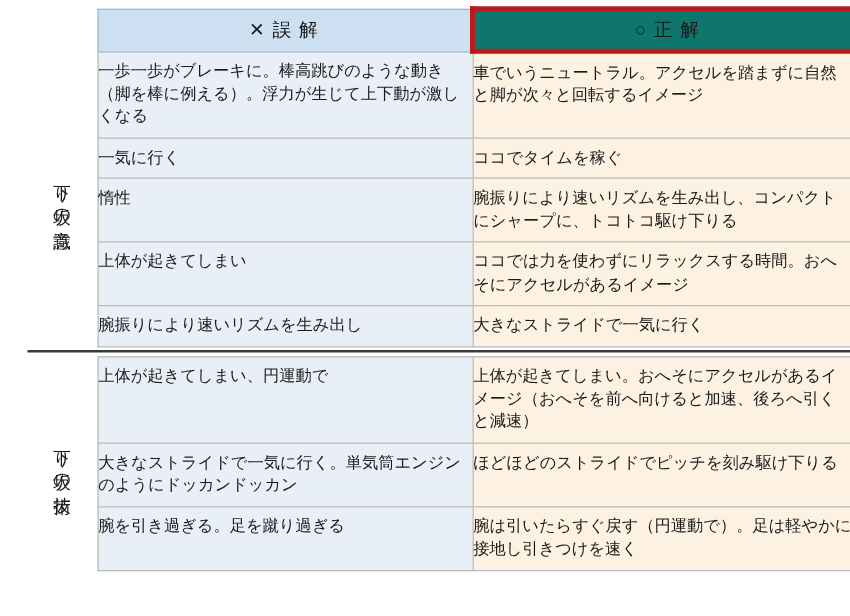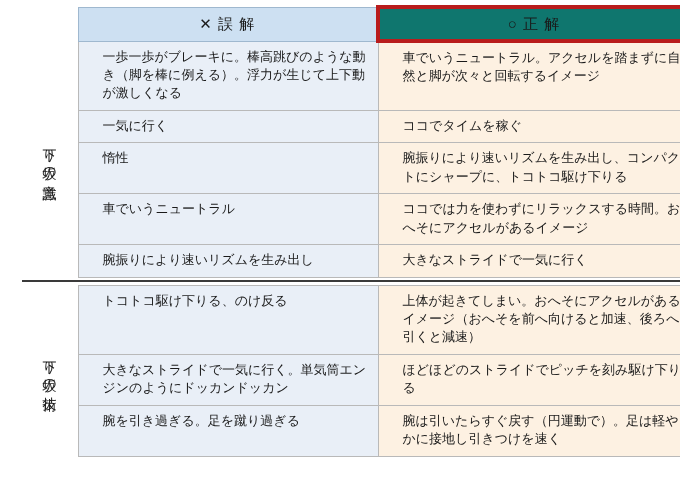--- a/index.html
+++ b/index.html
@@ -65,21 +65,21 @@
     display: inline-block;
     writing-mode: vertical-rl;
     text-orientation: upright;
     white-space: nowrap;
     letter-spacing: 1px;
   }
 
   td.cell {
     font-size: 13px;
     line-height: 1.42;
-    padding: 6px 8px 7px 24px;
+    padding: 6px 8px 7px 0;
     vertical-align: top;
     border: 1px solid #b9b9b9;
   }
   td.cell-wrong { background: #e9eff7; }
   td.cell-right { background: #fdf1e2; }
 
   
   tr.gap td {
     height: 7px;
     padding: 0;
@@ -123,40 +123,40 @@
       </tr>
       <tr>
         <td class="cell cell-wrong">一気に行く</td>
         <td class="cell cell-right">ココでタイムを稼ぐ</td>
       </tr>
       <tr>
         <td class="cell cell-wrong">惰性</td>
         <td class="cell cell-right">腕振りにより速いリズムを生み出し、コンパクトにシャープに、トコトコ駆け下りる</td>
       </tr>
       <tr>
-        <td class="cell cell-wrong">車でいうニュートラル</td>
+        <td class="cell cell-wrong">上体が起きてしまい</td>
         <td class="cell cell-right">ココでは力を使わずにリラックスする時間。おへそにアクセルがあるイメージ</td>
       </tr>
       <tr>
         <td class="cell cell-wrong">腕振りにより速いリズムを生み出し</td>
         <td class="cell cell-right">大きなストライドで一気に行く</td>
       </tr>
       <tr class="gap">
         <td colspan="3">
             <div class="divider"></div>
           </td>
       </tr>
     </tbody>
 
     <tbody>
       <tr>
         <td class="rowlabel" rowspan="3">
           <span class="vtext">下り坂の技術</span>
         </td>
-        <td class="cell cell-wrong">トコトコ駆け下りる、のけ反る</td>
+        <td class="cell cell-wrong">上体が起きてしまい、円運動で</td>
         <td class="cell cell-right">上体が起きてしまい。おへそにアクセルがあるイメージ（おへそを前へ向けると加速、後ろへ引くと減速）</td>
       </tr>
       <tr>
         <td class="cell cell-wrong">大きなストライドで一気に行く。単気筒エンジンのようにドッカンドッカン</td>
         <td class="cell cell-right">ほどほどのストライドでピッチを刻み駆け下りる</td>
       </tr>
       <tr>
         <td class="cell cell-wrong">腕を引き過ぎる。足を蹴り過ぎる</td>
         <td class="cell cell-right">腕は引いたらすぐ戻す（円運動で）。足は軽やかに接地し引きつけを速く</td>
       </tr>

